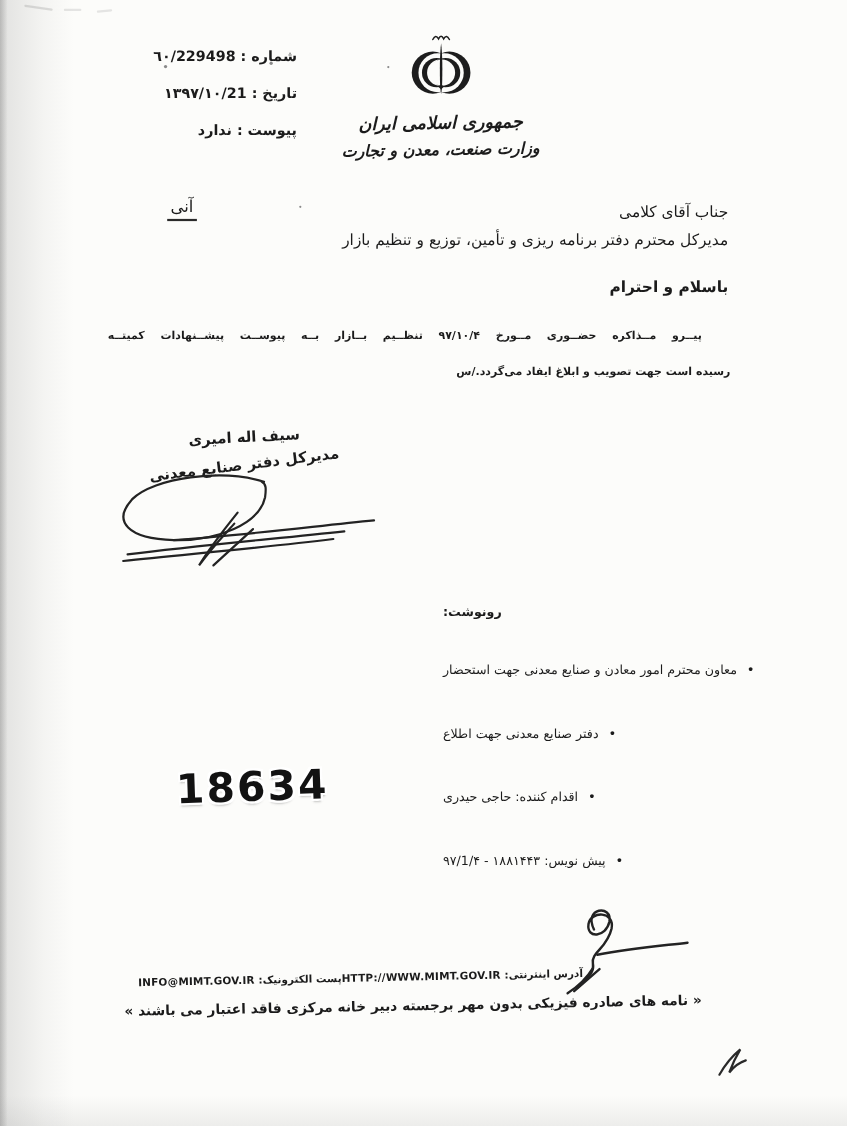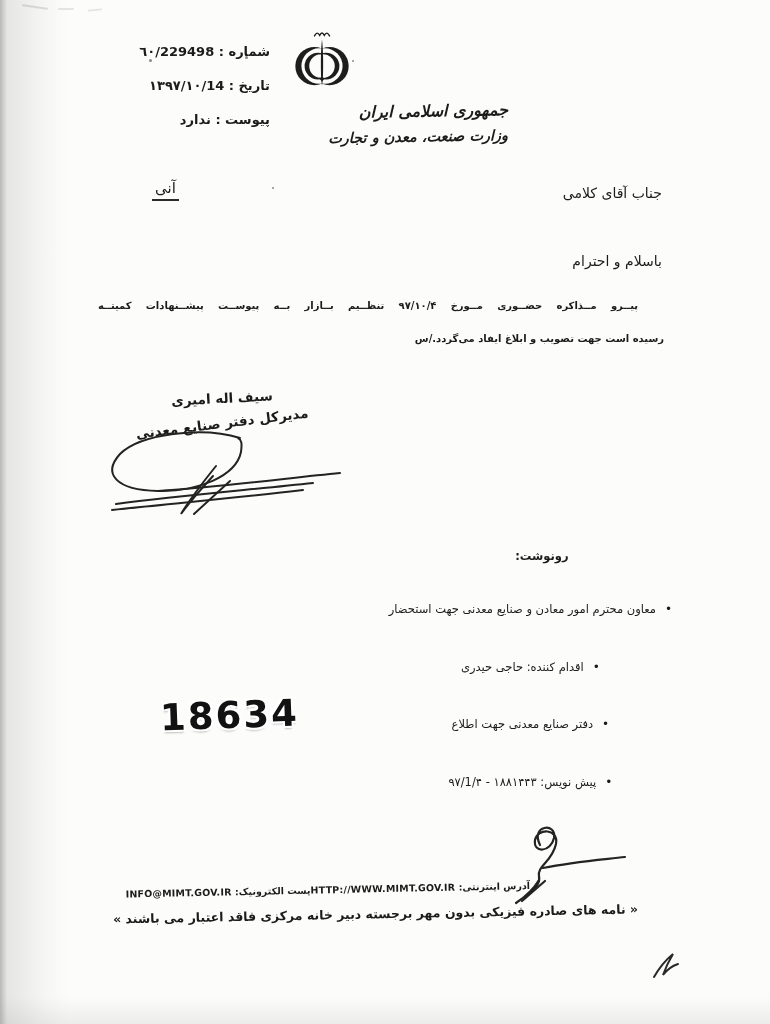--- a/index.html
+++ b/index.html
@@ -15,51 +15,51 @@
     background:linear-gradient(to right,rgba(90,90,90,.30),transparent);}
   .edge-bottom{position:absolute;left:0;bottom:0;width:100%;height:28px;
     background:linear-gradient(to top,rgba(140,140,140,.14),transparent);}
   .speck{position:absolute;background:#8a8a8a;border-radius:50%;}
   .streak{position:absolute;background:rgba(120,120,120,.45);height:2px;border-radius:2px;}
 
   
   .ref-fields{position:absolute;left:100px;top:44px;width:170px;direction:rtl;
     font-size:13px;font-weight:600;letter-spacing:.2px;}
   .ref-fields .row{margin-bottom:19px;white-space:nowrap;}
-  .letterhead-center{position:absolute;left:293px;top:30px;width:215px;}
+  .letterhead-center{position:absolute;left:293px;top:30px;width:215px;text-align:center;}
   .emblem{display:inline-block;}
   .country-name{direction:rtl;font-size:16px;font-weight:700;font-style:italic;margin-top:4px;
     transform:rotate(-1deg);}
   .ministry-name{direction:rtl;font-size:14.5px;font-weight:700;font-style:italic;margin-top:8px;
     transform:rotate(-1deg);}
 
   
   .urgency{position:absolute;left:152px;top:179px;direction:rtl;font-size:15px;font-weight:400;
     border-bottom:2px solid #2a2a2a;padding:0 3px 2px 3px;}
   .recipient{position:absolute;right:108px;top:180px;direction:rtl;text-align:right;
     font-size:14px;font-weight:400;line-height:26px;white-space:nowrap;}
-  .salutation{position:absolute;right:108px;top:253px;direction:rtl;font-size:14px;font-weight:400;}
+  .salutation{position:absolute;right:108px;top:253px;direction:rtl;font-size:14px;font-weight:700;}
 
   
   .body-text{position:absolute;left:98px;top:289px;width:566px;direction:rtl;
     font-size:10px;font-weight:600;line-height:33px;}
   .body-text .jline{text-align:justify;text-align-last:justify;}
   .body-text .lline{text-align:right;}
   .body-text .indent{display:inline-block;width:26px;}
 
   
   .signature{position:absolute;left:103px;top:390px;width:238px;text-align:center;direction:rtl;}
   .signature .sig-name{font-size:13.5px;font-weight:700;transform:rotate(-3deg);}
   .signature .sig-title{font-size:13.5px;font-weight:700;margin-top:9px;transform:rotate(-7deg);}
   .sig-scribble{position:absolute;left:98px;top:424px;}
   .scribble2{position:absolute;left:495px;top:820px;}
   .checkmark{position:absolute;left:648px;top:951px;}
 
   
-  .copies{position:absolute;right:75px;top:549px;direction:rtl;text-align:center;}
+  .copies{position:absolute;right:61px;top:549px;direction:rtl;text-align:left;}
   .copies .copies-label{font-size:11.5px;font-weight:600;margin-bottom:8px;margin-right:0;}
   .copies ul{list-style:none;margin:0;padding:0 23px 0 0;}
   .copies li{font-size:11.5px;line-height:21.5px;white-space:nowrap;margin-top:36px;}
   .copies li .dot{display:inline-block;margin-left:9px;font-size:12px;}
 
   
   .stamp-number{position:absolute;left:160px;top:694px;font-size:37px;font-weight:800;
     letter-spacing:2px;color:#121212;transform:rotate(-2deg);
     text-shadow:-2px -2px 0 #fff,2px -2px 0 #fff,-2px 2px 0 #fff,2px 2px 0 #fff,
                  0 3px 2px rgba(120,120,120,.45);}
@@ -83,21 +83,21 @@
   <div class="streak" style="left:22px;top:6px;width:26px;opacity:.5;transform:rotate(8deg);"></div>
   <div class="streak" style="left:58px;top:8px;width:16px;opacity:.4;"></div>
   <div class="streak" style="left:88px;top:9px;width:14px;opacity:.4;transform:rotate(-6deg);"></div>
   <div class="speck" style="left:149px;top:59px;width:3px;height:3px;"></div>
   <div class="speck" style="left:245px;top:56px;width:3px;height:3px;"></div>
   <div class="speck" style="left:352px;top:60px;width:2px;height:2px;"></div>
   <div class="speck" style="left:272px;top:187px;width:2px;height:2px;"></div>
 
   <div class="ref-fields">
     <div class="row"><span>شماره : </span><span>٦٠/229498</span></div>
-    <div class="row"><span>تاریخ : </span><span>١٣٩٧/١٠/14</span></div>
+    <div class="row"><span>تاریخ : </span><span>١٣٩٧/١٠/21</span></div>
     <div class="row"><span>پیوست : </span><span>ندارد</span></div>
   </div>
 
   <div class="letterhead-center">
     <svg class="emblem" width="58" height="64" viewBox="0 0 100 110">
       <g>
         <circle cx="37" cy="62" r="33" fill="#1d1d1d"></circle>
         <circle cx="45" cy="62" r="30.5" fill="#fcfcfa"></circle>
         <circle cx="63" cy="62" r="33" fill="#1d1d1d"></circle>
         <circle cx="55" cy="62" r="30.5" fill="#fcfcfa"></circle>
@@ -111,20 +111,21 @@
       </g>
     </svg>
     <div class="country-name">جمهوری اسلامی ایران</div>
     <div class="ministry-name">وزارت صنعت، معدن و تجارت</div>
   </div>
 
   <div class="urgency">آنی</div>
 
   <div class="recipient">
     <div>جناب آقای کلامی</div>
+    <div>مدیرکل محترم دفتر برنامه ریزی و تأمین، توزیع و تنظیم بازار</div>
   </div>
   <div class="salutation">باسلام و احترام</div>
 
   <div class="body-text">
     <div class="jline"><span class="indent"></span><span>پیــرو مــذاکره حضــوری مــورخ ۹۷/۱۰/۴ تنظــیم بــازار بــه پیوســت پیشــنهادات کمیتــه</span></div>
     <div class="lline">رسیده است جهت تصویب و ابلاغ ایفاد می‌گردد./س</div>
   </div>
 
   <div class="signature">
     <div class="sig-name">سیف اله امیری</div>
@@ -138,22 +139,22 @@
       <path d="M14,86 C70,80 140,74 205,66"></path>
       <path d="M118,42 C102,62 90,78 83,90 C96,72 108,60 115,52"></path>
       <path d="M96,90 L132,57"></path>
     </g>
   </svg>
 
   <div class="copies">
     <div class="copies-label">رونوشت:</div>
     <ul>
       <li><span class="dot">•</span><span>معاون محترم امور معادن و صنایع معدنی جهت استحضار</span></li>
+      <li><span class="dot">•</span><span>دفتر صنایع معدنی جهت اطلاع</span></li>
       <li><span class="dot">•</span><span>اقدام کننده: حاجی حیدری</span></li>
-      <li><span class="dot">•</span><span>دفتر صنایع معدنی جهت اطلاع</span></li>
       <li><span class="dot">•</span><span>پیش نویس: ۱۸۸۱۴۴۳ - ۹۷/1/۴</span></li>
     </ul>
   </div>
 
   <div class="stamp-number">18634</div>
 
   <svg class="scribble2" width="150" height="88" viewBox="0 0 150 88">
     <g fill="none" stroke="#232323" stroke-width="2.2" stroke-linecap="round">
       <path d="M45,25 C35,5 62,2 59,18 C56,32 38,34 40,20 C42,8 64,8 61,24 C57,42 42,46 44,56 C46,66 36,70 30,78"></path>
       <path d="M48,48 C78,42 104,40 130,37"></path>

